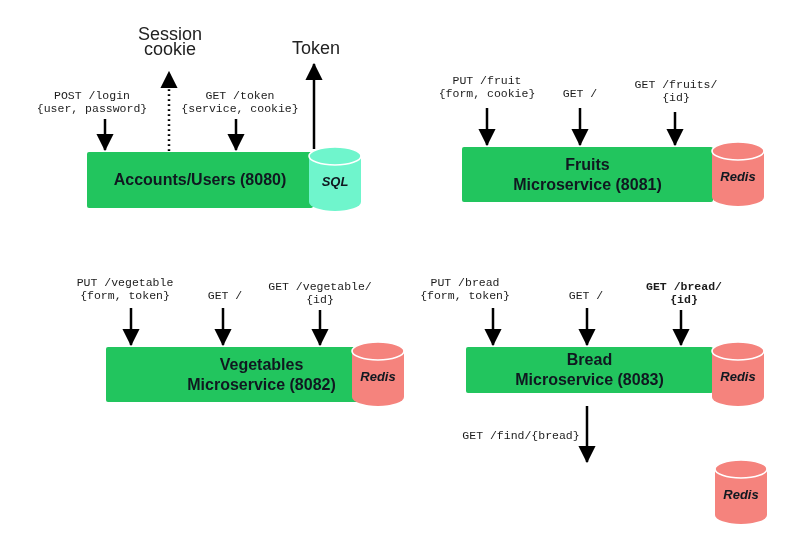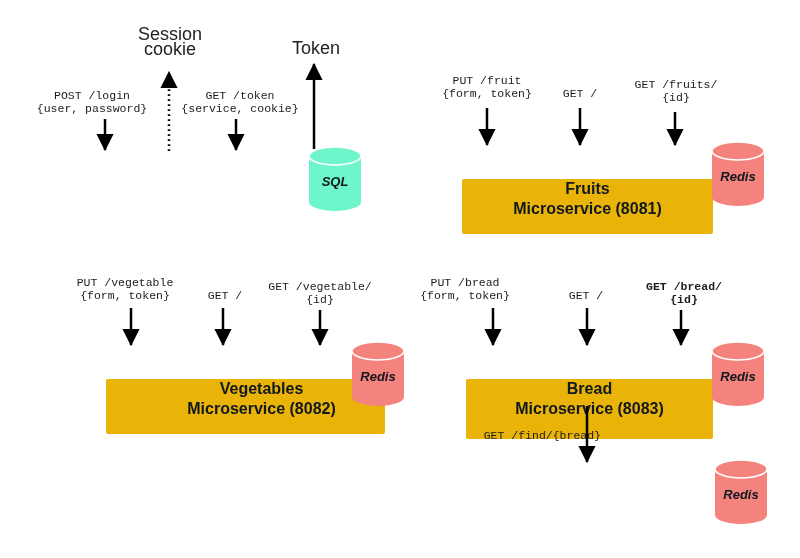--- a/index.html
+++ b/index.html
@@ -1,22 +1,22 @@
 <!DOCTYPE html>
 <html><head>
 <meta charset="utf-8">
 <style>
   html,body { margin:0; padding:0; background:#ffffff; }
   .canvas {
     position:relative; width:800px; height:558px; background:#ffffff;
     font-family:"Liberation Sans", sans-serif; overflow:hidden;
   }
   .service-box {
-    position:absolute; background:#eab308; border-radius:2px;
-    display:flex; justify-content:center;margin-top:32px;
+    position:absolute; background:#22c55e; border-radius:2px;
+    display:flex; align-items:center; justify-content:center;
   }
   .service-box span {
     color:#101820; font-weight:700; font-size:16px; line-height:20px;
     text-align:center; white-space:pre-line;
   }
   .cylinder { position:absolute; width:54px; height:66px; }
   .cylinder svg { position:absolute; left:0; top:0; }
   .cyl-shape { fill:#F5837D; }
   .sql .cyl-shape { fill:#6FF5CC; }
   .cyl-top { stroke:#ffffff; stroke-width:1.6; }
@@ -40,30 +40,33 @@
 
 <div class="canvas">
 
   <div class="sans-label" style="left:120px; top:27px; width:100px;">Session
 cookie</div>
   <div class="sans-label" style="left:266px; top:41px; width:100px;">Token</div>
   <div class="mono-label" style="left:160px; top:89px; width:160px;">GET /token
 {service, cookie}</div>
   <div class="mono-label" style="left:12px; top:89px; width:160px;">POST /login
 {user, password}</div>
+  <div class="service-box" style="left:87px; top:152px; width:226px; height:56px;">
+    <span>Accounts/Users (8080)</span>
+  </div>
   <div class="cylinder sql" style="left:308px; top:146px;">
     <svg width="54" height="66" viewBox="0 0 54 66">
       <path class="cyl-shape" d="M1,10 L1,56 A26,9 0 0 0 53,56 L53,10 Z"></path>
       <ellipse class="cyl-shape cyl-top" cx="27" cy="10" rx="26" ry="9"></ellipse>
     </svg>
     <span class="cyl-label">SQL</span>
   </div>
 
   <div class="mono-label" style="left:407px; top:74px; width:160px;">PUT /fruit
-{form, token}</div>
+{form, cookie}</div>
   <div class="mono-label" style="left:530px; top:87px; width:100px;">GET /</div>
   <div class="mono-label" style="left:596px; top:78px; width:160px;">GET /fruits/
 {id}</div>
   <div class="service-box" style="left:462px; top:147px; width:251px; height:55px;">
     <span>Fruits
 Microservice (8081)</span>
   </div>
   <div class="cylinder" style="left:711px; top:141px;">
     <svg width="54" height="66" viewBox="0 0 54 66">
       <path class="cyl-shape" d="M1,10 L1,56 A26,9 0 0 0 53,56 L53,10 Z"></path>
@@ -87,33 +90,33 @@
       <ellipse class="cyl-shape cyl-top" cx="27" cy="10" rx="26" ry="9"></ellipse>
     </svg>
     <span class="cyl-label">Redis</span>
   </div>
 
   <div class="mono-label" style="left:385px; top:276px; width:160px;">PUT /bread
 {form, token}</div>
   <div class="mono-label" style="left:536px; top:289px; width:100px;">GET /</div>
   <div class="mono-label" style="left:604px; top:280px; width:160px;font-weight:bold;">GET /bread/
 {id}</div>
-  <div class="service-box" style="left:466px; top:347px; width:247px; height:60px;">
+  <div class="service-box" style="left:466px; top:347px; width:247px; height:46px;">
     <span>Bread
 Microservice (8083)</span>
   </div>
   <div class="cylinder" style="left:711px; top:341px;">
     <svg width="54" height="66" viewBox="0 0 54 66">
       <path class="cyl-shape" d="M1,10 L1,56 A26,9 0 0 0 53,56 L53,10 Z"></path>
       <ellipse class="cyl-shape cyl-top" cx="27" cy="10" rx="26" ry="9"></ellipse>
     </svg>
     <span class="cyl-label">Redis</span>
   </div>
 
-  <div class="mono-label" style="left:441px; top:429px; width:160px;text-align:right;">GET /find/{bread}</div>
+  <div class="mono-label" style="left:441px; top:429px; width:160px;">GET /find/{bread}</div>
 
   <div class="cylinder" style="left:714px; top:459px;">
     <svg width="54" height="66" viewBox="0 0 54 66">
       <path class="cyl-shape" d="M1,10 L1,56 A26,9 0 0 0 53,56 L53,10 Z"></path>
       <ellipse class="cyl-shape cyl-top" cx="27" cy="10" rx="26" ry="9"></ellipse>
     </svg>
     <span class="cyl-label">Redis</span>
   </div>
 
   <svg id="arrows" width="800" height="558">

